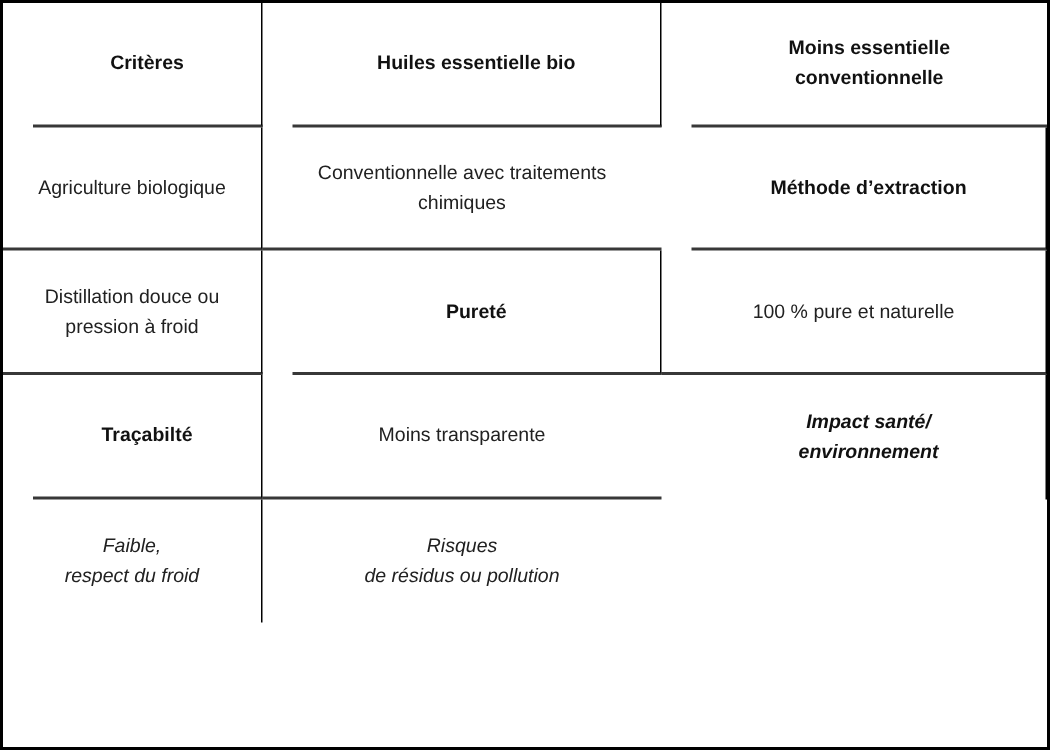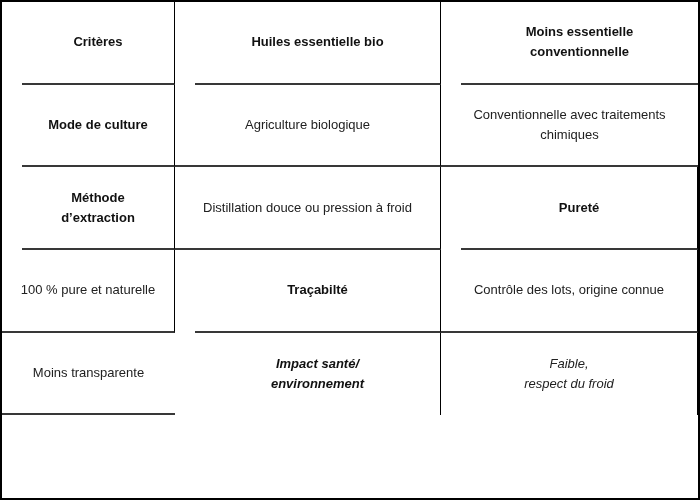--- a/index.html
+++ b/index.html
@@ -42,33 +42,33 @@
 </style>
 </head>
 <body>
 
 <div class="comparison-table">
 
   <div class="cell head">Critères</div>
   <div class="cell head">Huiles essentielle bio</div>
   <div class="cell head c3">Moins essentielle conventionnelle</div>
 
-  <div class="cell head">Mode de culture</div>
   <div class="cell">Agriculture biologique</div>
   <div class="cell c3">Conventionnelle avec traitements
 chimiques</div>
 
   <div class="cell head">Méthode d’extraction</div>
   <div class="cell">Distillation douce ou pression à froid</div>
 
   <div class="cell head">Pureté</div>
   <div class="cell">100 % pure et naturelle</div>
 
   <div class="cell head">Traçabilté</div>
-  <div class="cell">Contrôle des lots, origine connue</div>
   <div class="cell c3">Moins transparente</div>
 
   <div class="cell head r6">Impact santé/
 environnement</div>
   <div class="cell r6">Faible,
 respect du froid</div>
+  <div class="cell c3 r6">Risques
+de résidus ou pollution</div>
 
 </div>
 
 </body></html>

